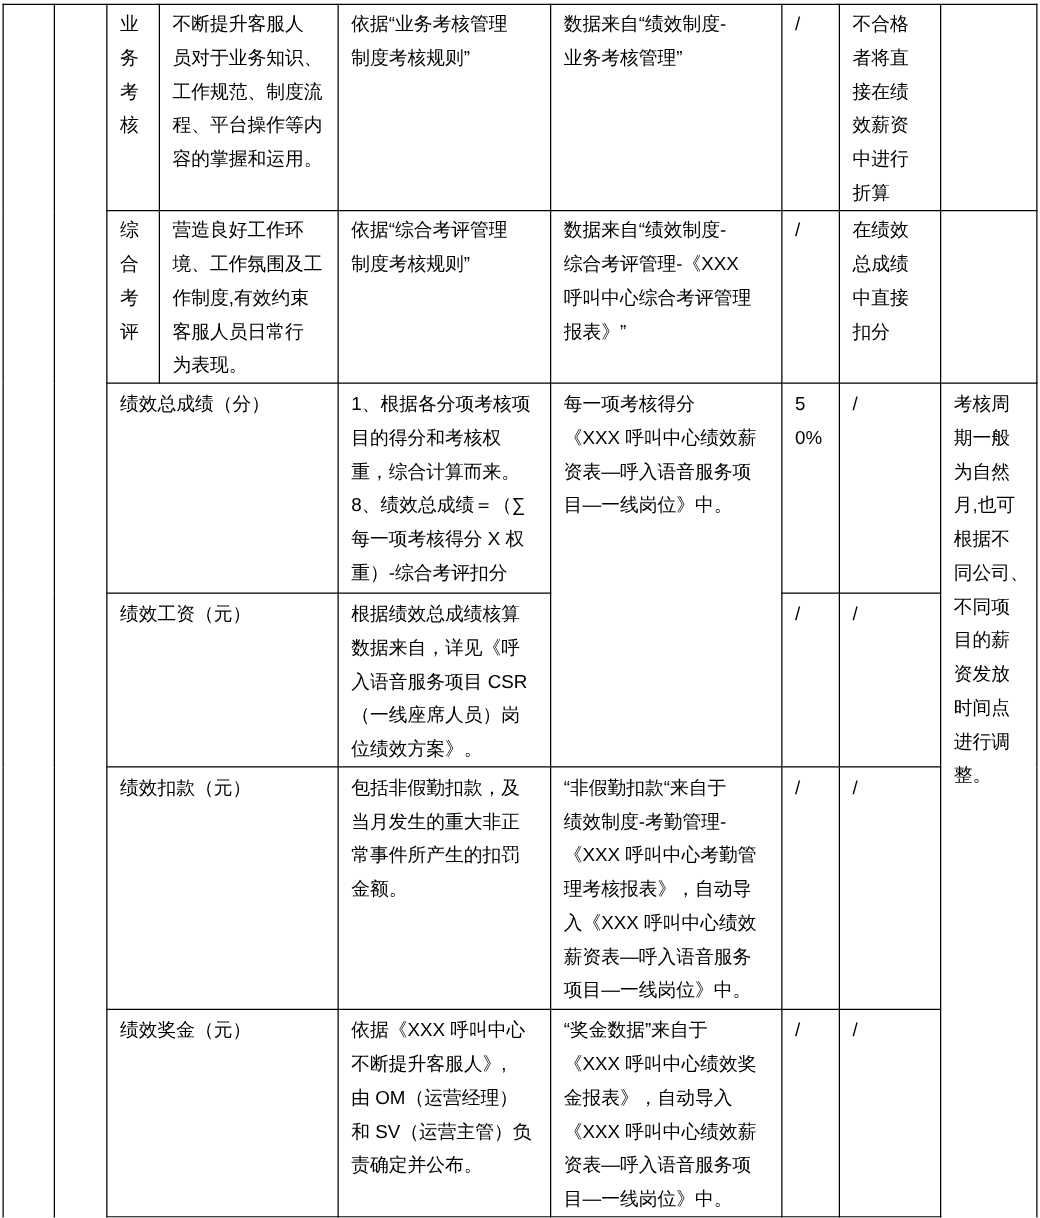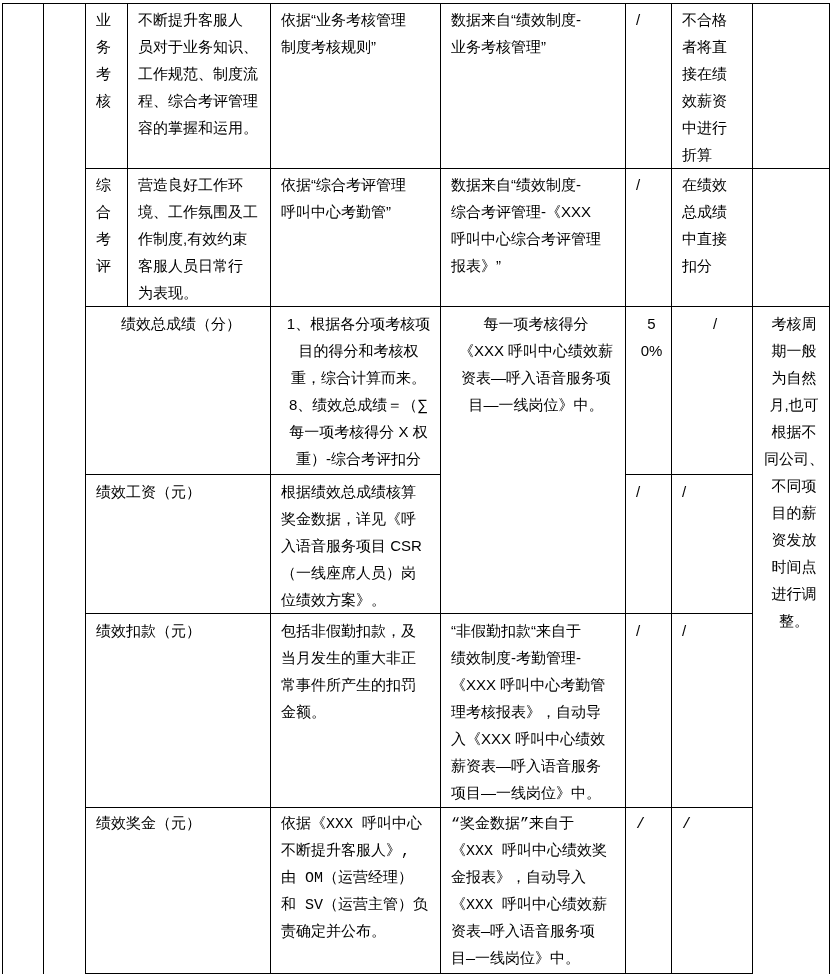--- a/index.html
+++ b/index.html
@@ -30,24 +30,24 @@
       font-size: 15px;
       line-height: 27px;
       white-space: pre;
       overflow: hidden;
       box-sizing: border-box;
     }
     .doc-table td.edge-col { padding: 0; }
     .doc-table td.remark-col { padding-left: 10px; }
     tr.r1 { height: 164px; }
     tr.r2 { height: 138px; }
-    tr.r3 { height: 168px; text-align: center; }
+    tr.r3 { height: 168px; }
     tr.r4 { height: 136px; margin-left: 20px; }
     tr.r5 { height: 194px; margin-left: 44px; }
-    tr.r6 { height: 166px; font-family: Liberation Mono, monospace; }
+    tr.r6 { height: 166px; }
     tr.r7 { height: 60px; }
     .r3 td, .r4 td, .r5 td, .r6 td { padding-top: 3px; }
   </style>
 </head>
 <body>
 
 <table class="doc-table">
   <colgroup>
     <col style="width:41px">
     <col style="width:42px">
@@ -64,21 +64,21 @@
     <tr class="r1">
       <td class="edge-col" rowspan="7"></td>
       <td class="edge-col" rowspan="7"></td>
       <td>业
 务
 考
 核</td>
       <td>不断提升客服人
 员对于业务知识、
 工作规范、制度流
-程、综合考评管理
+程、平台操作等内
 容的掌握和运用。</td>
       <td>依据“业务考核管理
 制度考核规则”</td>
       <td>数据来自“绩效制度-
 业务考核管理”</td>
       <td>/</td>
       <td>不合格
 者将直
 接在绩
 效薪资
@@ -91,21 +91,21 @@
       <td>综
 合
 考
 评</td>
       <td>营造良好工作环
 境、工作氛围及工
 作制度,有效约束
 客服人员日常行
 为表现。</td>
       <td>依据“综合考评管理
-呼叫中心考勤管”</td>
+制度考核规则”</td>
       <td>数据来自“绩效制度-
 综合考评管理-《XXX
 呼叫中心综合考评管理
 报表》”</td>
       <td>/</td>
       <td>在绩效
 总成绩
 中直接
 扣分</td>
       <td class="remark-col"></td>
@@ -136,21 +136,21 @@
 目的薪
 资发放
 时间点
 进行调
 整。</td>
     </tr>
 
     <tr class="r4">
       <td colspan="2">绩效工资（元）</td>
       <td>根据绩效总成绩核算
-奖金数据，详见《呼
+数据来自，详见《呼
 入语音服务项目 CSR
 （一线座席人员）岗
 位绩效方案》。</td>
       <td>/</td>
       <td>/</td>
     </tr>
 
     <tr class="r5">
       <td colspan="2">绩效扣款（元）</td>
       <td>包括非假勤扣款，及

